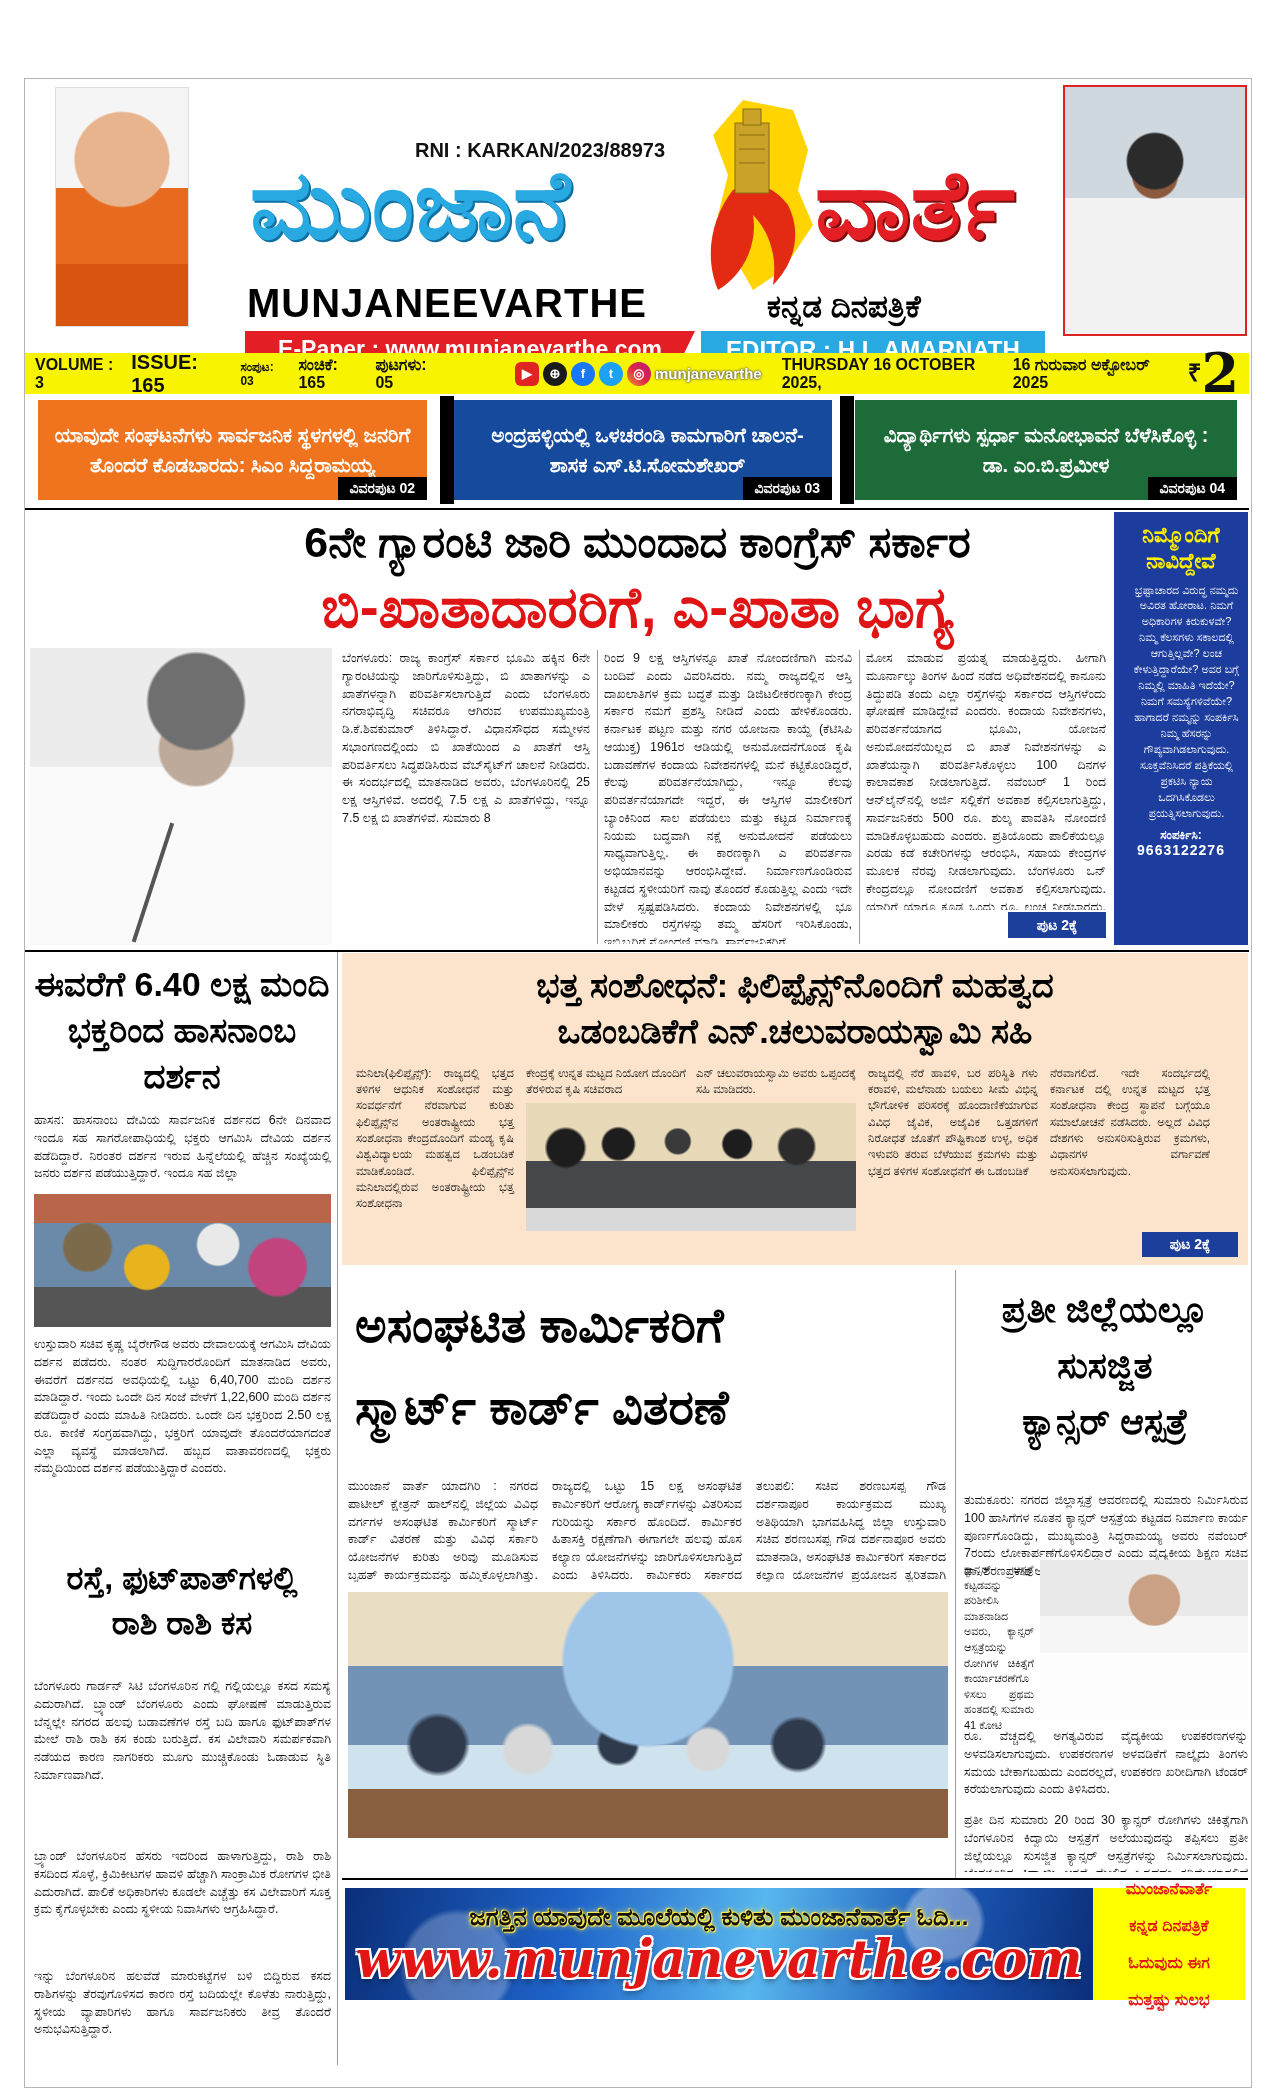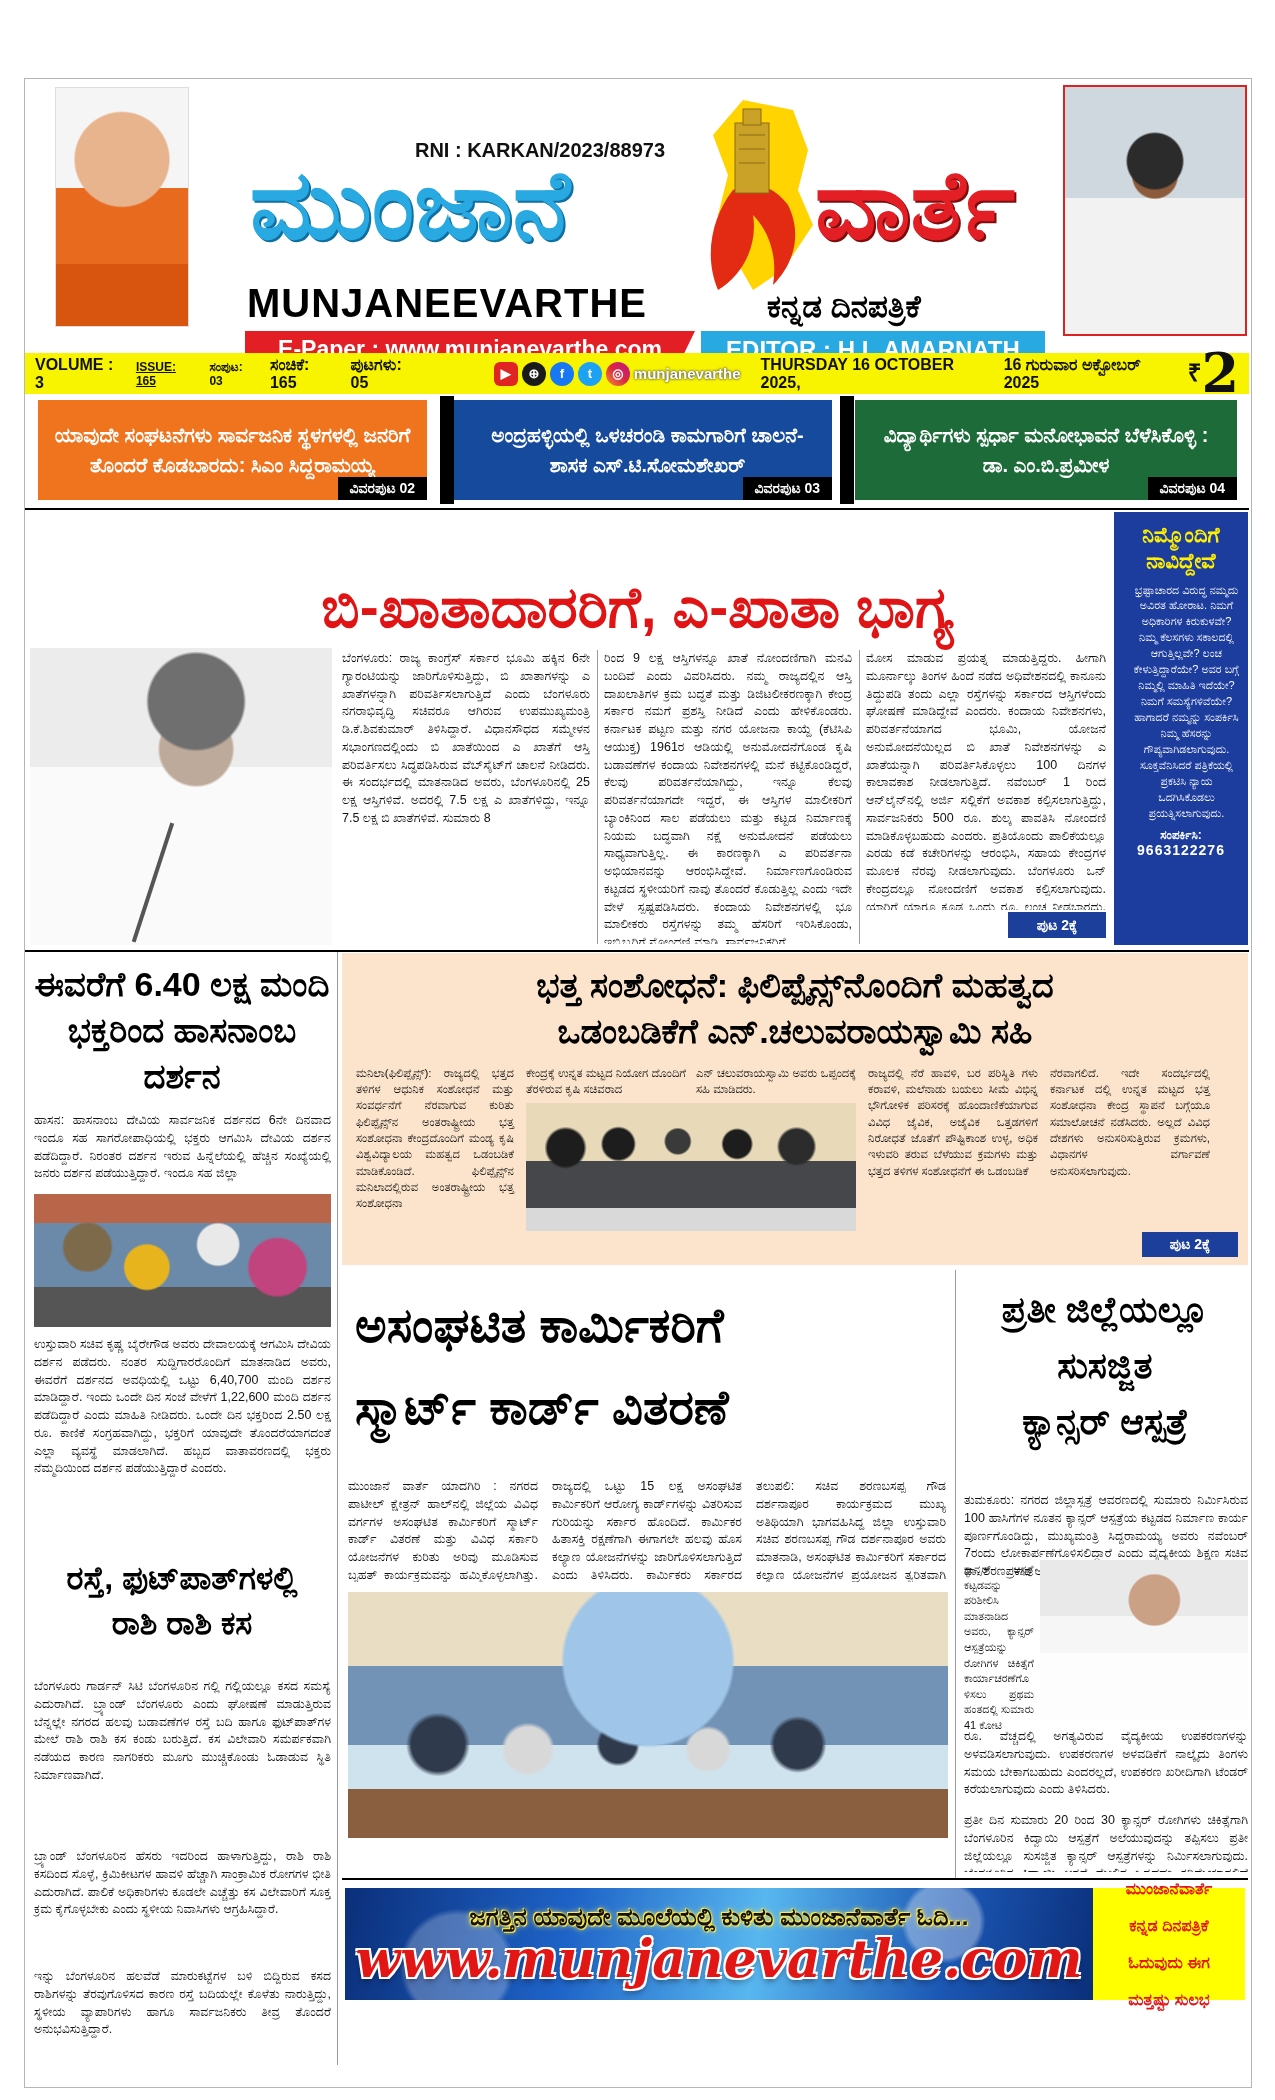--- a/index.html
+++ b/index.html
@@ -85,21 +85,21 @@
     <div class="abs photo" style="left:1038px;top:6px;width:180px;height:247px;border:2px solid #d22;
          background:
            radial-gradient(circle at 50% 30%, #2b2b2b 0 14%, transparent 15%),
            radial-gradient(circle at 50% 36%, #8c5a3c 0 12%, transparent 13%),
            linear-gradient(180deg,#cfd8de 0 45%, #f2f2f2 45% 100%);"></div>
   </div>
 
   <div class="abs" style="left:25px;top:353px;width:1224px;height:41px;background:#f8f400;
        display:flex;align-items:center;padding:0 10px;box-sizing:border-box;gap:12px;">
     <span style="font-weight:900;font-size:16px;">VOLUME : 3</span>
-    <span style="font-weight:900;font-size:12px;text-decoration:underline;">ISSUE: 165</span>
+    <span style="font-weight:900;font-size:20px;">ISSUE: 165</span>
     <span style="font-weight:bold;font-size:12px;">ಸಂಪುಟ: 03</span>
     <span style="font-weight:bold;font-size:16px;">ಸಂಚಿಕೆ: 165</span>
     <span style="font-weight:bold;font-size:16px;">ಪುಟಗಳು: 05</span>
     <span style="display:flex;align-items:center;margin-left:60px;">
       <span class="icon-circle" style="background:#e02424;border-radius:6px;">▶</span>
       <span class="icon-circle" style="background:#1a1a1a;">⊕</span>
       <span class="icon-circle" style="background:#1877f2;">f</span>
       <span class="icon-circle" style="background:#1da1f2;">t</span>
       <span class="icon-circle" style="background:linear-gradient(45deg,#f09433,#dc2743,#bc1888);">◎</span>
       <span style="color:#fff;font-weight:bold;font-size:15px;text-shadow:0 0 2px #555,0 0 3px #555;">munjanevarthe</span>
@@ -122,20 +122,21 @@
     <div class="pagetag" style="bottom:0;">ವಿವರಪುಟ 03</div>
   </div>
   <div class="abs" style="left:840px;top:396px;width:14px;height:108px;background:#000;"></div>
   <div class="abs" style="left:855px;top:400px;width:382px;height:100px;background:#1c6b39;">
     <div class="teaser" style="width:100%;height:100%;">ವಿದ್ಯಾರ್ಥಿಗಳು ಸ್ಪರ್ಧಾ ಮನೋಭಾವನೆ ಬೆಳೆಸಿಕೊಳ್ಳಿ : ಡಾ. ಎಂ.ಬಿ.ಪ್ರಮೀಳ</div>
     <div class="pagetag" style="bottom:0;">ವಿವರಪುಟ 04</div>
   </div>
 
   <div class="abs hrule" style="left:25px;top:508px;width:1224px;height:2px;"></div>
 
+  <div class="abs kicker" style="left:170px;top:518px;width:935px;font-size:43px;">6ನೇ ಗ್ಯಾರಂಟಿ ಜಾರಿ ಮುಂದಾದ ಕಾಂಗ್ರೆಸ್ ಸರ್ಕಾರ</div>
   <div class="abs headred" style="left:170px;top:574px;width:935px;font-size:57px;">ಬಿ-ಖಾತಾದಾರರಿಗೆ, ಎ-ಖಾತಾ ಭಾಗ್ಯ</div>
 
   <div class="abs photo" style="left:30px;top:648px;width:302px;height:297px;
        background:
          radial-gradient(circle at 55% 18%, #6f6f6f 0 16%, transparent 17%),
          radial-gradient(circle at 55% 34%, #bdaa9a 0 14%, transparent 15%),
          linear-gradient(180deg,#ececec 0 40%, #fafafa 40% 100%);">
     <div class="abs" style="left:40%;top:58%;width:4px;height:42%;background:#555;transform:rotate(18deg);"></div>
   </div>
 

